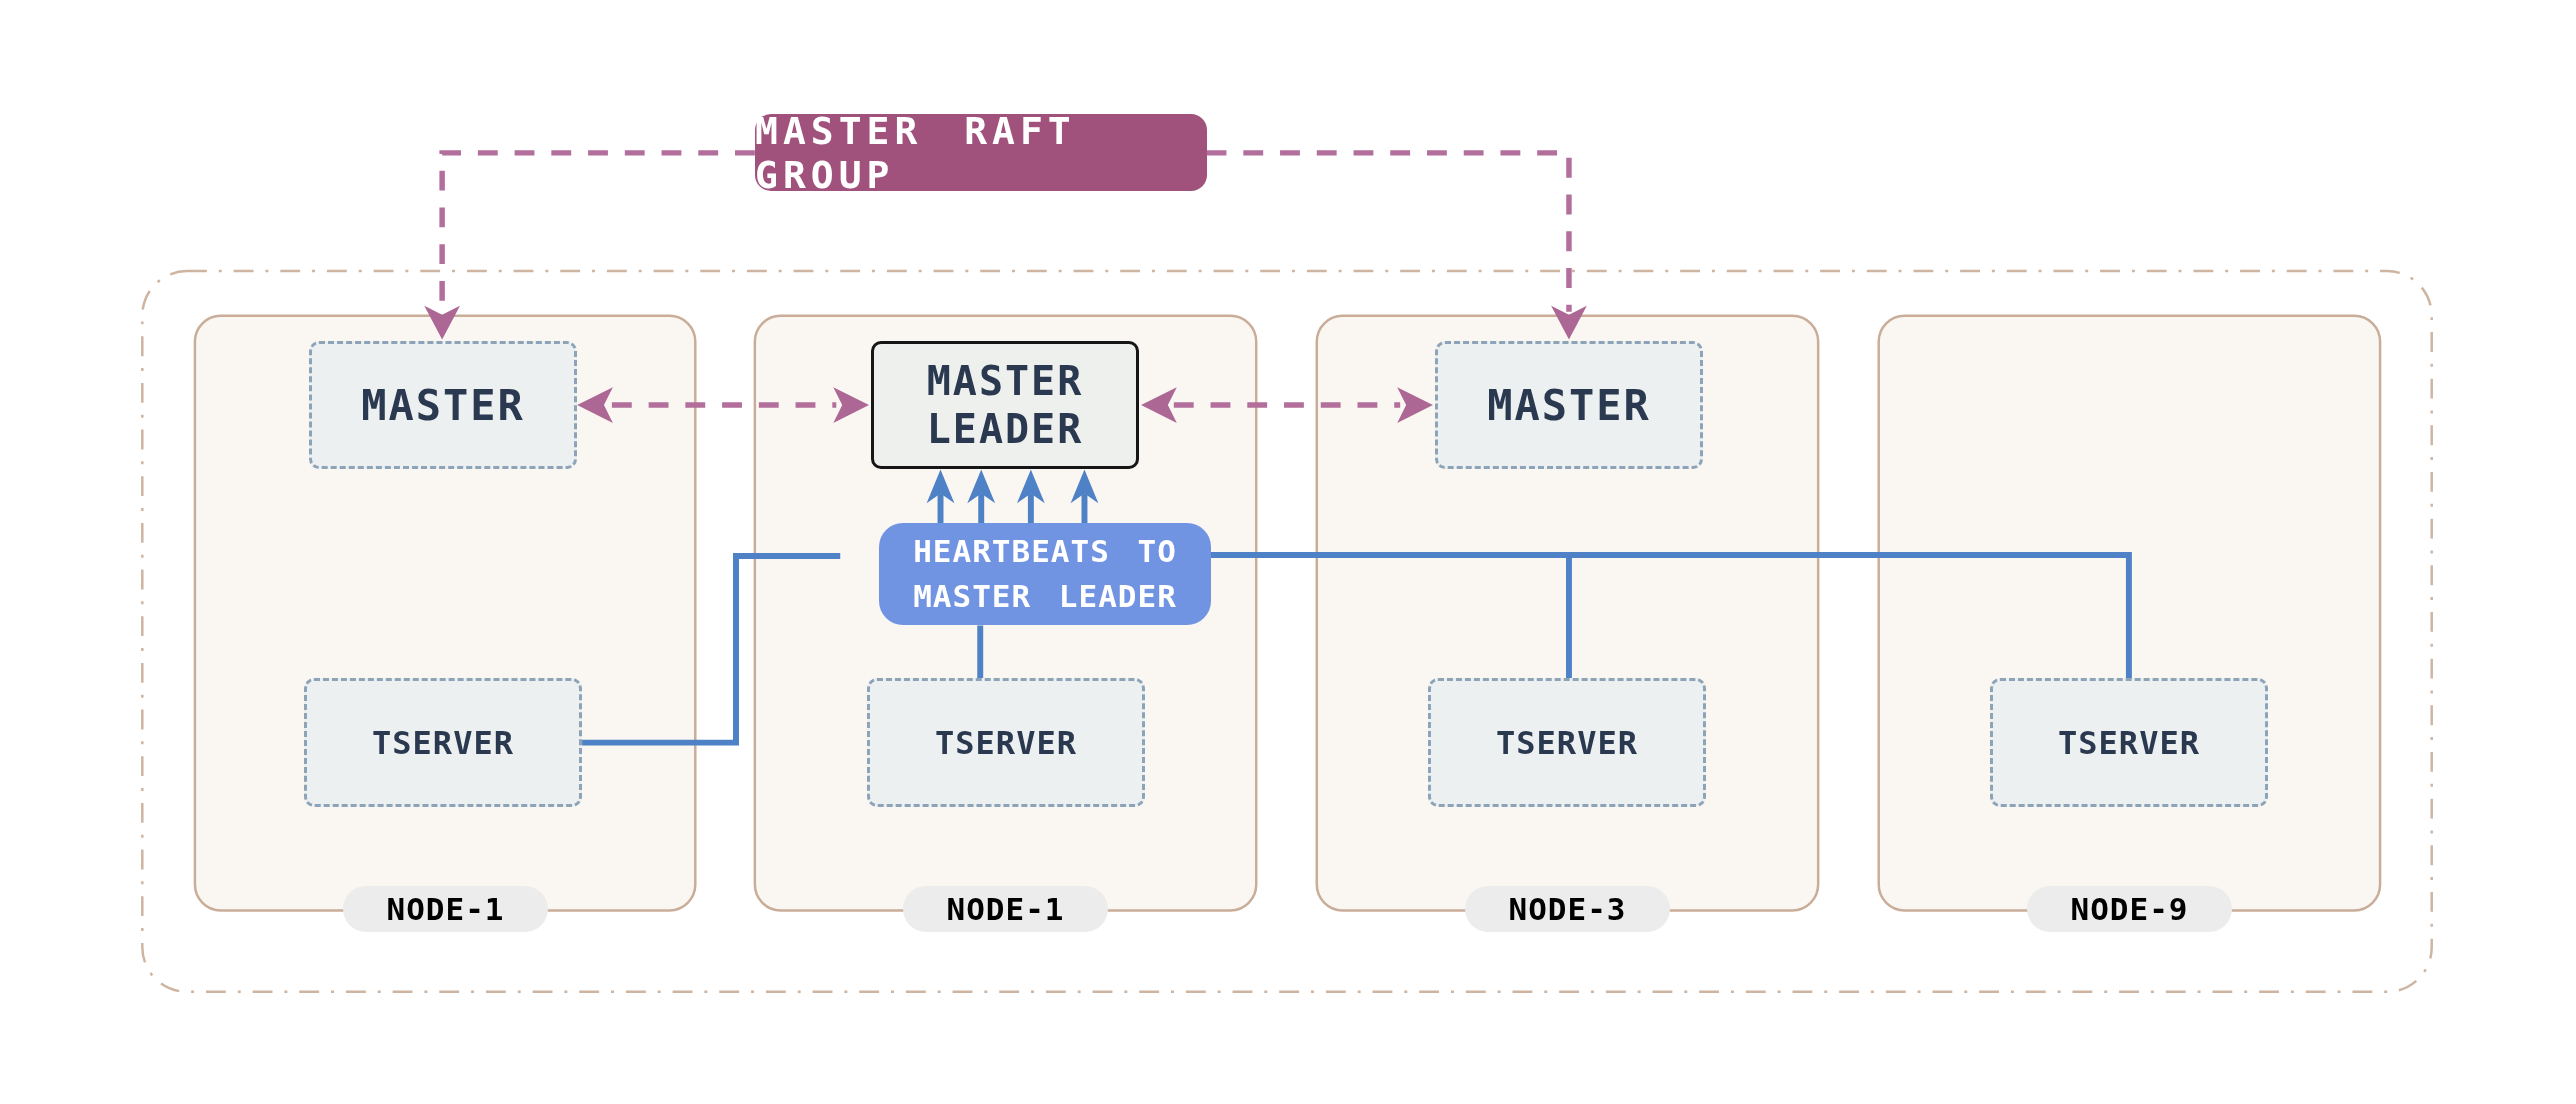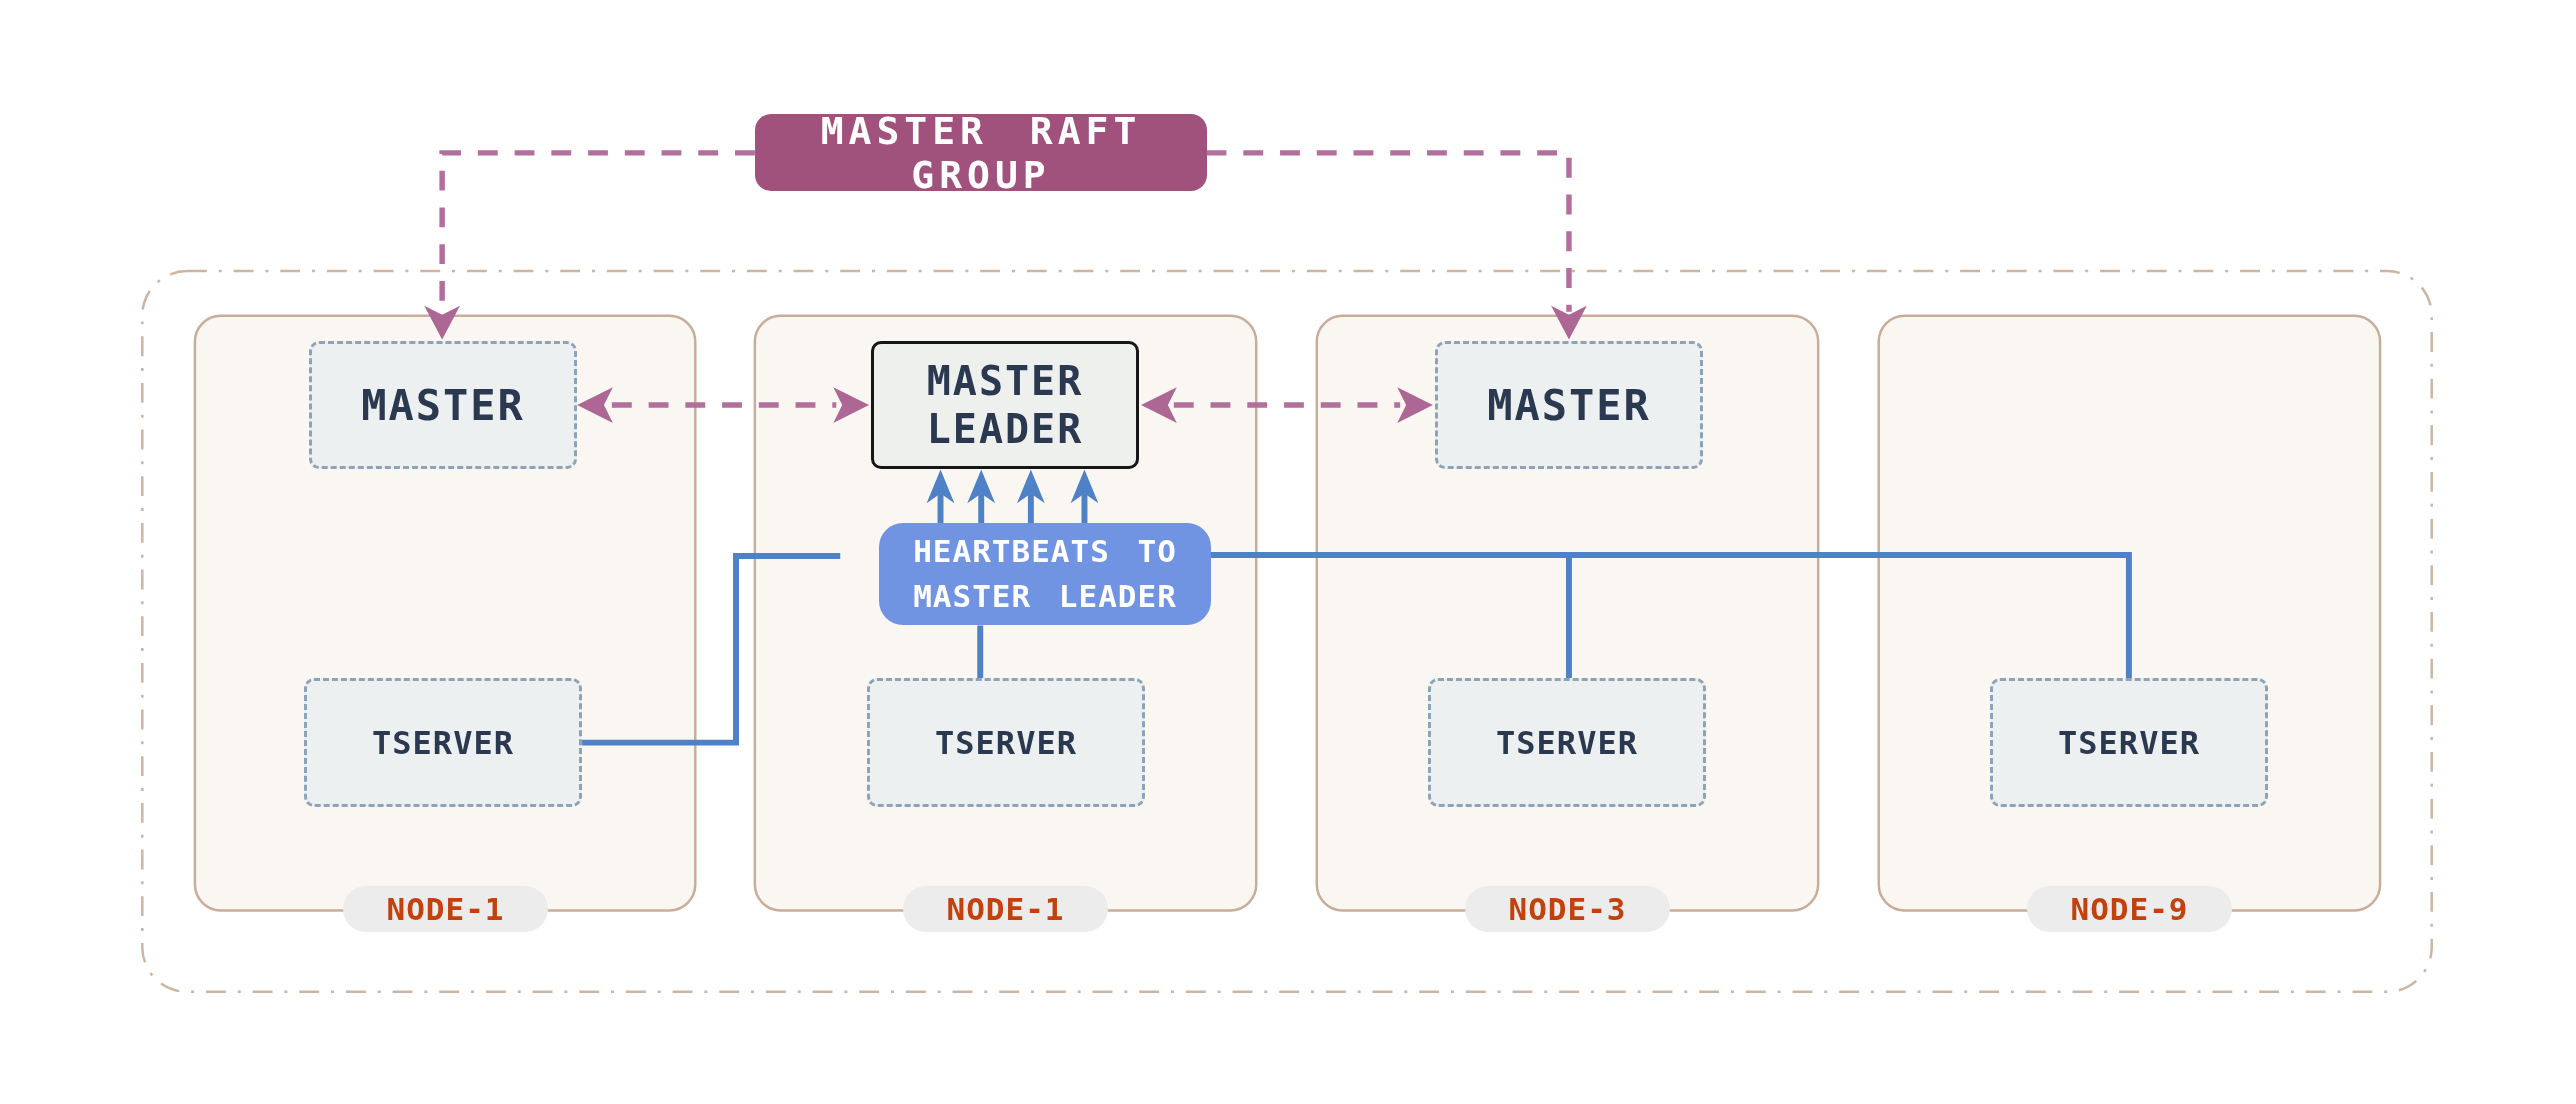--- a/index.html
+++ b/index.html
@@ -10,21 +10,21 @@
     font-family:"DejaVu Sans Mono", monospace;
     overflow:hidden;
   }
   #connector-layer{position:absolute;left:0;top:0;}
   .abs{position:absolute;box-sizing:border-box;}
   .raft-box{
     left:755px;top:114px;width:452px;height:77px;
     background:#a1527c;border-radius:16px;
     display:flex;align-items:center;justify-content:center;
     color:#ffffff;font-weight:bold;font-size:38px;
-    letter-spacing:5px;word-spacing:14px;text-align:center;
+    letter-spacing:5px;word-spacing:14px;
   }
   .server-box{
     background:#edf0f1;
     border:3px dashed #8da3b7;
     border-radius:10px;
     display:flex;align-items:center;justify-content:center;
     color:#2b3950;
     white-space:pre-line;text-align:right;
   }
   .master-box{width:268px;height:128px;top:341px;font-weight:bold;font-size:42px;letter-spacing:2px;}
@@ -45,21 +45,21 @@
     background:#7093e2;border-radius:24px;
     display:flex;align-items:center;justify-content:center;
     color:#ffffff;font-weight:bold;font-size:31px;line-height:1.45;
     letter-spacing:1px;word-spacing:8px;
     white-space:pre-line;text-align:center;margin-left:39px;
   }
   .node-pill{
     top:886px;width:205px;height:46px;
     background:#ececec;border-radius:23px;
     display:flex;align-items:center;justify-content:center;
-    color:#c2410c;font-weight:bold;font-size:31px;letter-spacing:1px;
+    color:#000000;font-weight:bold;font-size:31px;letter-spacing:1px;
   }
   .pill-1{left:343px;}
   .pill-2{left:903px;}
   .pill-3{left:1465px;}
   .pill-4{left:2027px;}
 </style>
 </head>
 <body>
 
 <div id="stage">

